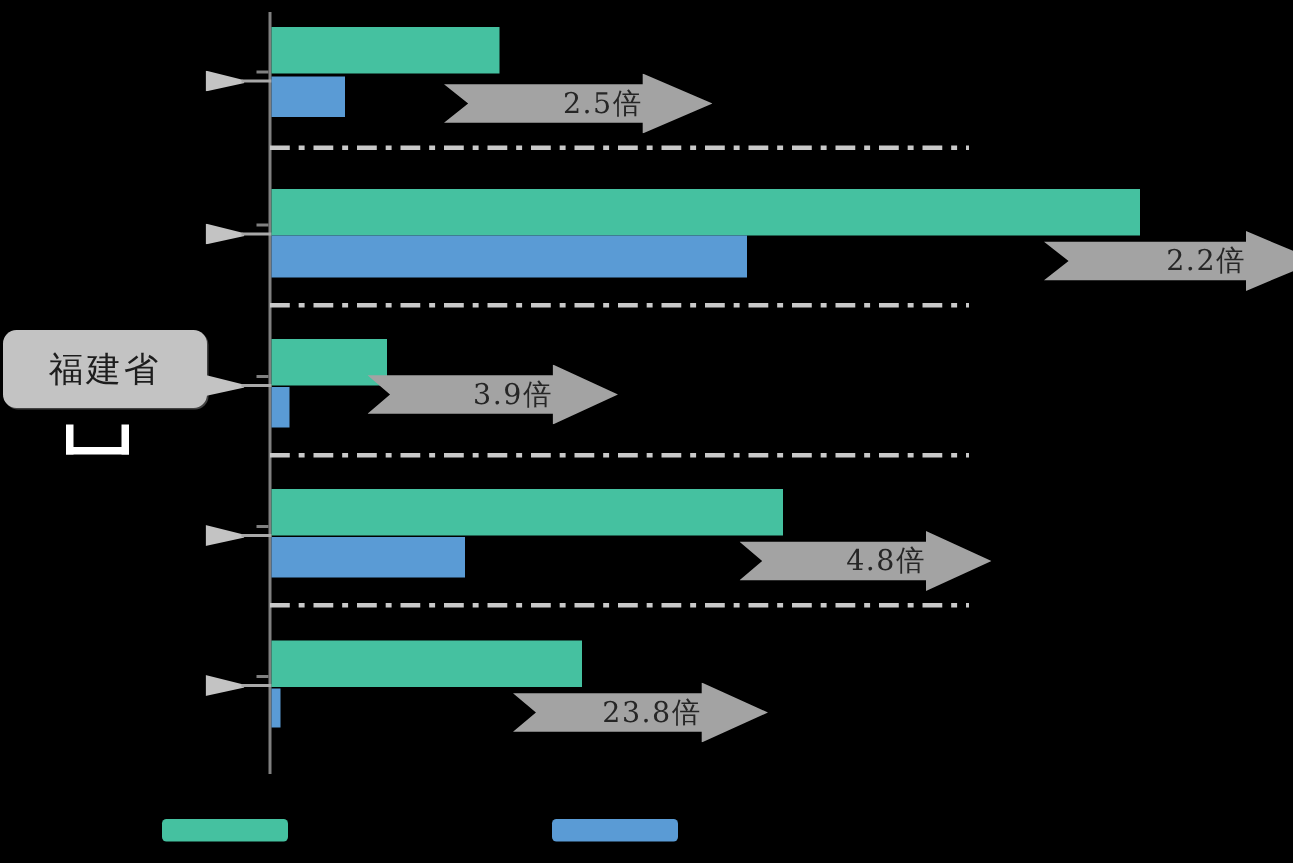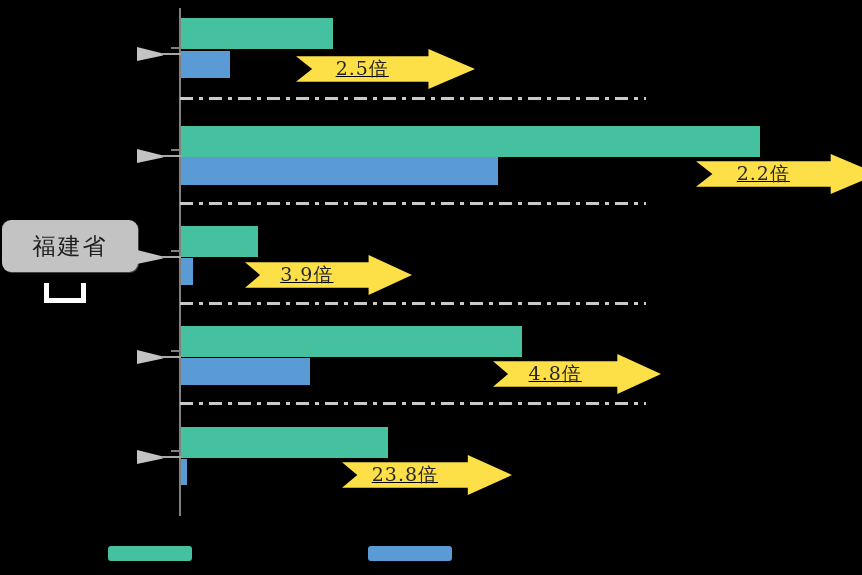--- a/index.html
+++ b/index.html
@@ -103,34 +103,33 @@
     border-left: 5px solid #ffffff;
     border-right: 5px solid #ffffff;
     border-bottom: 5px solid #ffffff;
     box-sizing: border-box;
   }
 
   
   .arrow {
     position: absolute;
     height: 40px;
-    background: #fde047;
+    background: #a3a3a3;
     display: flex;
     align-items: center;
-    justify-content: center;
+    justify-content: flex-end;
     clip-path: polygon(
       0% 18%,
       9% 50%,
       0% 82%,
       74% 82%,
       74% 100%,
       100% 50%,
       74% 0%,
       74% 18%);
-    text-decoration: underline;
   }
   .arrow-text {
     font-size: 19px;
     color: #262626;
     letter-spacing: 1px;
     margin-right: 26%;
     font-family: "DejaVu Serif", "Liberation Serif", serif;
     white-space: nowrap;
   }
 
@@ -184,21 +183,21 @@
 
   <div class="axis-tick" style="top:250px"></div>
   <div class="callout" style="top:220px">
     <span class="callout-text">福建省</span>
   </div>
   <div class="callout-tail" style="top:250px"></div>
   <div class="callout-leader" style="top:256px"></div>
   <div class="white-bracket" style="top:283px"></div>
   <div class="bar green" style="top:226px;width:77px;height:31px"></div>
   <div class="bar blue" style="top:258px;width:12px;height:27px"></div>
-  <div class="arrow" style="left:245px;top:255px;width:167px">
+  <div class="arrow" style="left:245px;top:243px;width:167px">
     <span class="arrow-text">3.9倍</span>
   </div>
 
   <div class="axis-tick" style="top:350px"></div>
   <div class="callout-tail" style="top:350px"></div>
   <div class="callout-leader" style="top:356px"></div>
   <div class="bar green" style="top:326px;width:341px;height:31px"></div>
   <div class="bar blue" style="top:358px;width:129px;height:27px"></div>
   <div class="arrow" style="left:493px;top:354px;width:168px">
     <span class="arrow-text">4.8倍</span>

